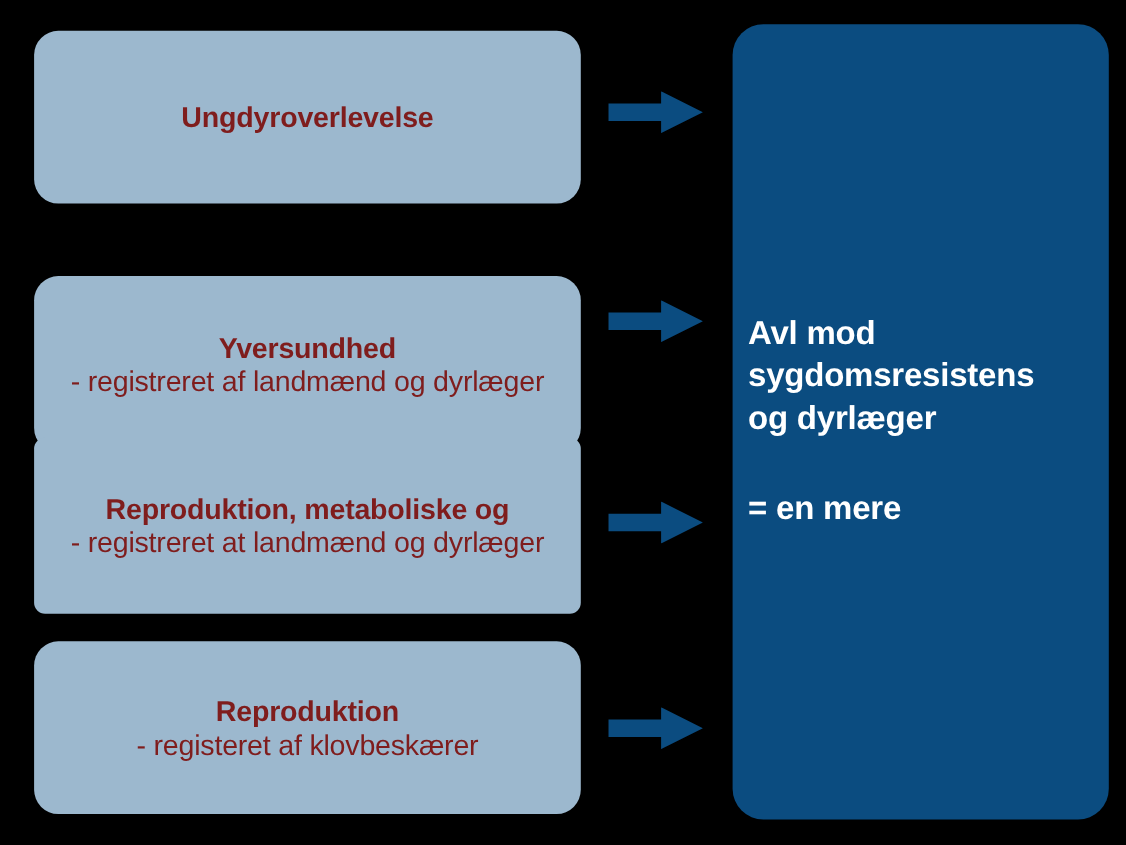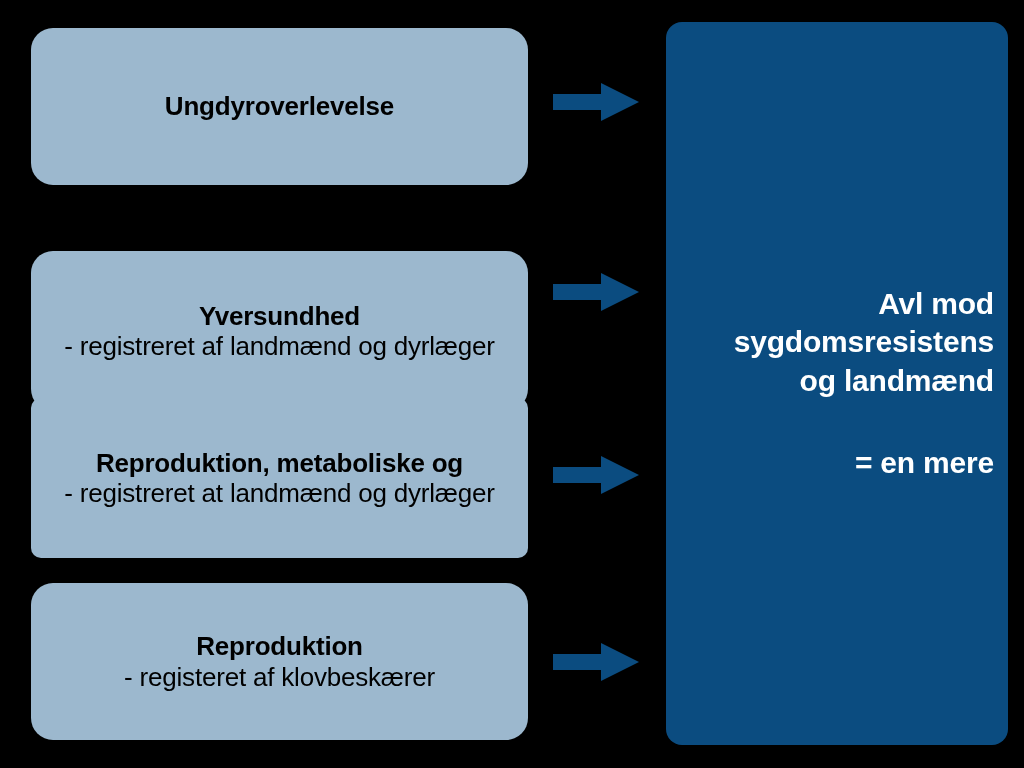--- a/index.html
+++ b/index.html
@@ -25,21 +25,21 @@
     left: 31px;
     width: 497px;
     background: #9cb8ce;
     border-radius: 22px;
     box-sizing: border-box;
     display: flex;
     flex-direction: column;
     align-items: center;
     justify-content: center;
     text-align: center;
-    color: #000000;
+    color: #7f1d1d;
     padding: 4px 12px;
   }
   .trait-box.row1 { top: 28px;  height: 157px; }
   .trait-box.row2 { top: 212px; height: 160px; margin-top: 39px; }
   .trait-box.row3 { top: 398px; height: 160px; border-radius: 10px; }
   .trait-box.row4 { top: 583px; height: 157px; }
 
   .trait-title {
     font-weight: bold;
     font-size: 26px;
@@ -68,25 +68,25 @@
   .arrow svg { display: block; width: 100%; height: 100%; }
 
   
   .goal-panel {
     position: absolute;
     left: 666px;
     top: 22px;
     width: 342px;
     height: 723px;
     background: #0b4c80;
-    border-radius: 16px;
+    border-radius: 28px;
     box-sizing: border-box;
     display: flex;
     flex-direction: column;
-    align-items: flex-end;
+    align-items: flex-start;
     justify-content: center;
     text-align: center;
     color: #ffffff;
     padding: 10px 14px;
   }
   .goal-line {
     font-weight: bold;
     font-size: 30px;
     line-height: 1.27;
     letter-spacing: -0.2px;
@@ -134,18 +134,18 @@
   </div>
   <div class="arrow row4">
     <svg viewBox="0 0 86 38" preserveAspectRatio="none" aria-hidden="true">
       <polygon points="0,11 48,11 48,0 86,19 48,38 48,27 0,27" fill="#0b4c80"></polygon>
     </svg>
   </div>
 
   <div class="goal-panel">
     <div class="goal-line">Avl mod</div>
     <div class="goal-line">sygdomsresistens</div>
-    <div class="goal-line">og landmænd</div>
+    <div class="goal-line">og dyrlæger</div>
     <div class="goal-gap"></div>
     <div class="goal-line">= en mere</div>
   </div>
 
 </div>
 
 </body></html>

